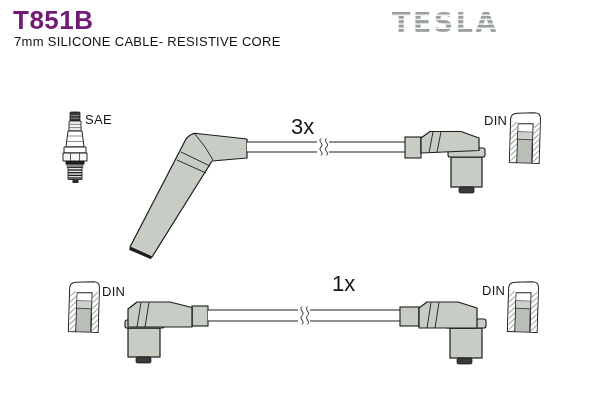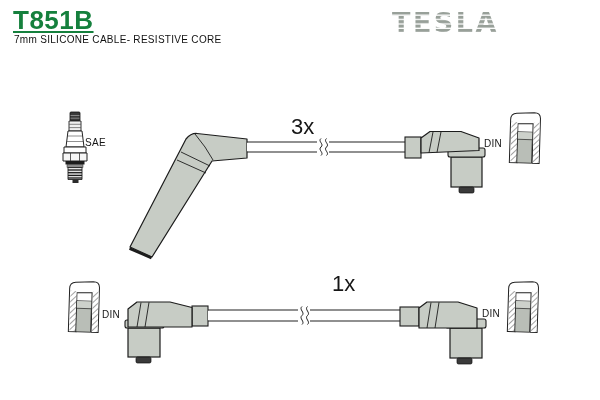--- a/index.html
+++ b/index.html
@@ -2,30 +2,30 @@
 <html><head>
 <meta charset="utf-8">
 <style>
   html,body{margin:0;padding:0;}
   .page{
     position:relative; width:600px; height:400px; background:#ffffff;
     font-family:"Liberation Sans", sans-serif; overflow:hidden;
   }
   .part-number{
     position:absolute; left:13px; top:5px;
-    font-size:26px; font-weight:bold; color:#15803d; letter-spacing:0.5px;text-decoration:underline;
+    font-size:26px; font-weight:bold; color:#701a75; letter-spacing:0.5px;
   }
   .subtitle{
     position:absolute; left:14px; top:34px;
-    font-size:10px; color:#111; letter-spacing:0.3px;
+    font-size:13px; color:#111; letter-spacing:0.3px;
   }
   .logo-svg{ position:absolute; left:390px; top:7px; }
   .diagram-svg{ position:absolute; left:0; top:0; }
   .lbl{ position:absolute; color:#161616; }
-  .lbl-small{ font-size:10px; letter-spacing:0.3px;margin-top:25px; }
+  .lbl-small{ font-size:13px; letter-spacing:0.3px; }
   .lbl-qty{ font-size:22px; }
   #sae-label{ left:85px; top:112px; }
   #qty3-label{ left:291px; top:114px; }
   #din-tr-label{ left:484px; top:113px; }
   #din-bl-label{ left:102px; top:284px; }
   #qty1-label{ left:292px; top:271px;margin-left:40px; }
   #din-br-label{ left:482px; top:283px; }
 </style>
 </head>
 <body>

